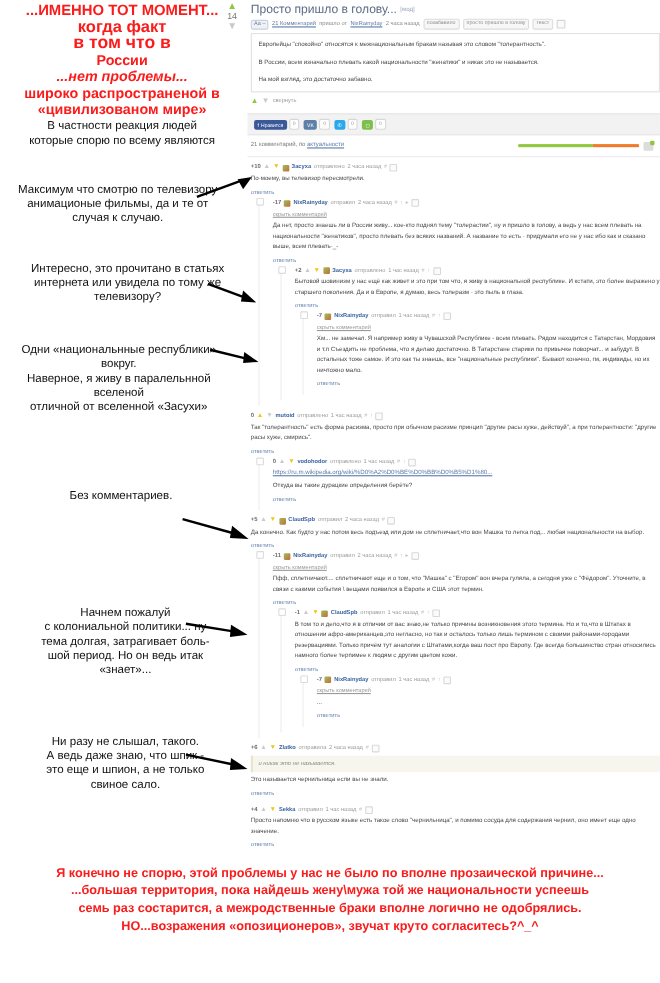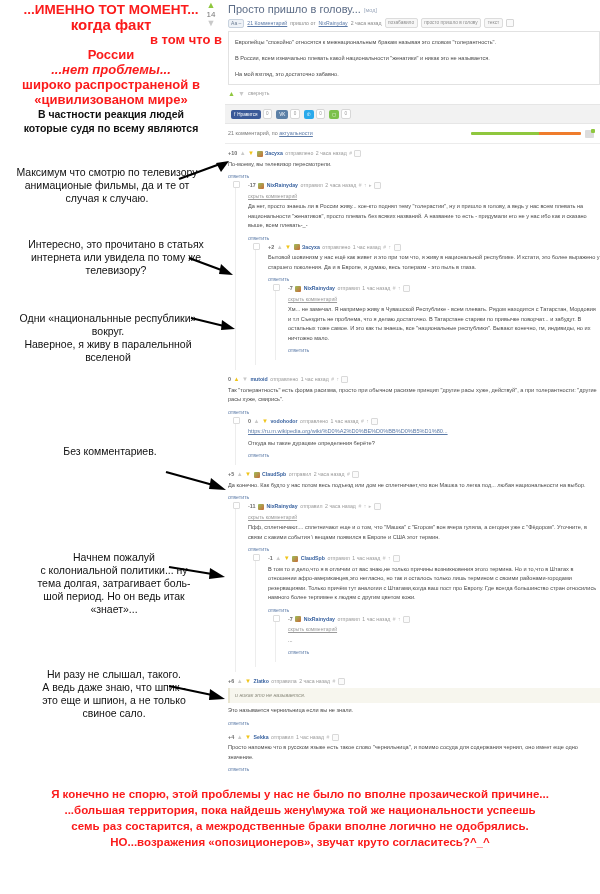--- a/index.html
+++ b/index.html
@@ -22,26 +22,26 @@
     font-family:"Liberation Sans", sans-serif;
   }
 
   .hdr-block{
     position:absolute;left:0;top:2px;width:222px;
     text-align:center;color:#fb1b1b;font-weight:bold;
     line-height:15px;
   }
   .hdr-block .l1{font-size:13.5px;}
   .hdr-block .l2{font-size:15px;}
-  .hdr-block .l3{font-size:13px;text-align:right;}
+  .hdr-block .l3{font-size:16px;}
   .hdr-block .l4{font-size:13px;}
   .hdr-block .l5{font-size:13px;font-style:italic;}
   .hdr-block .l6{font-size:13px;}
   .hdr-block .l7{font-size:13px;}
-  .hdr-block .sub{color:#111;font-size:10.5px;font-weight:bold;line-height:13px;display:block;margin-top:1px;}
+  .hdr-block .sub{color:#111;font-size:10.5px;font-weight:normal;line-height:13px;display:block;margin-top:1px;}
 
   .footer-block{
     position:absolute;left:0;top:786px;width:600px;
     text-align:center;color:#fb1b1b;font-weight:bold;
     font-size:11.5px;line-height:16px;
   }
 
   
   .arrow{position:absolute;pointer-events:none;}
 
@@ -169,38 +169,39 @@
 
   <div class="hdr-block">
     <div class="l1">...ИМЕННО ТОТ МОМЕНТ...</div>
     <div class="l2">когда факт</div>
     <div class="l3">в том что в</div>
     <div class="l4">России</div>
     <div class="l5">...нет проблемы...</div>
     <div class="l6">широко распространеной в</div>
     <div class="l7">«цивилизованом мире»</div>
     <span class="sub">В частности реакция людей</span>
-    <span class="sub">которые судя по всему являются</span>
+    <span class="sub">которые спорю по всему являются</span>
   </div>
 
   <div class="anno" style="left:4px;top:166px;width:206px;">
     <div>Максимум что смотрю по телевизору</div>
     <div>анимационые фильмы, да и те от</div>
     <div>случая к случаю.</div>
   </div>
 
   <div class="anno" style="left:20px;top:238px;width:192px;">
     <div>Интересно, это прочитано в статьях</div>
     <div>интернета или увидела по тому же</div>
     <div>телевизору?</div>
   </div>
 
   <div class="anno" style="left:2px;top:312px;width:212px;">
     <div>Одни «национальнные республики» вокруг.</div>
     <div>Наверное, я живу в паралельнной вселеной</div>
+    <div>отличной от вселенной «Засухи»</div>
   </div>
 
   <div class="anno" style="left:40px;top:445px;width:140px;">
     <div>Без комментариев.</div>
   </div>
 
   <div class="anno" style="left:24px;top:551px;width:180px;">
     <div>Начнем пожалуй</div>
     <div>с колониальной политики... ну</div>
     <div>тема долгая, затрагивает боль-</div>

